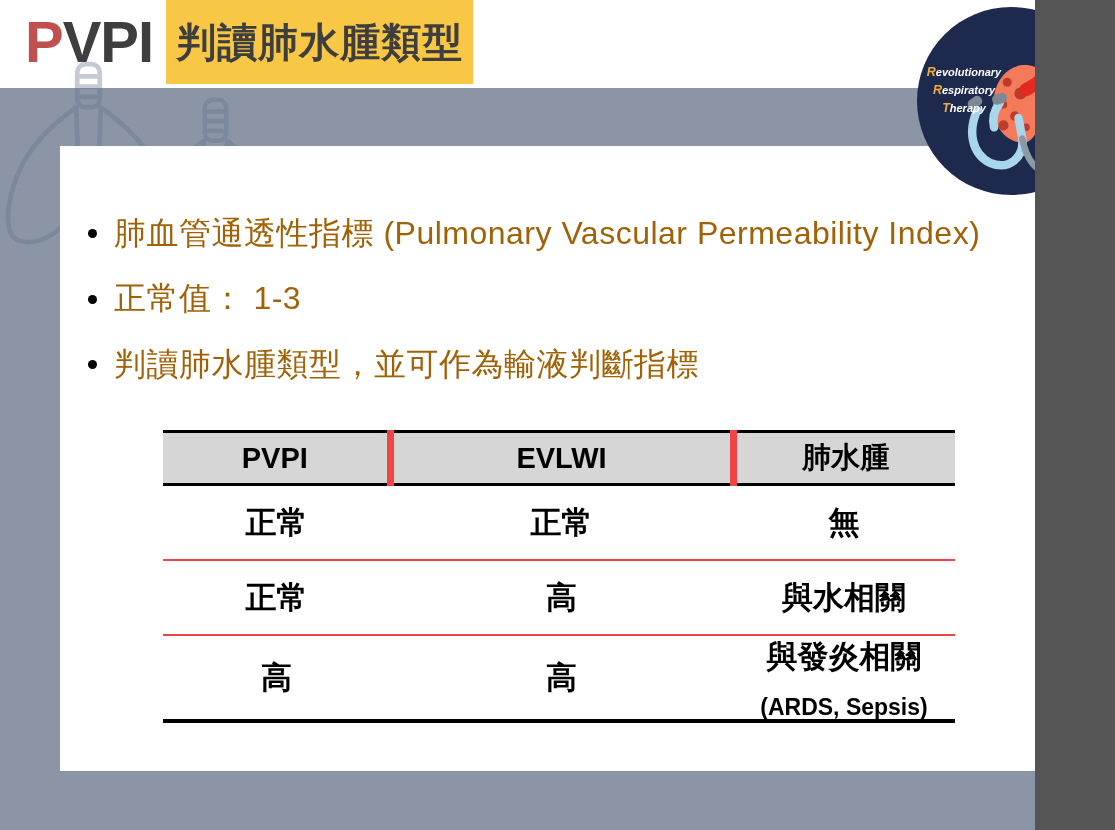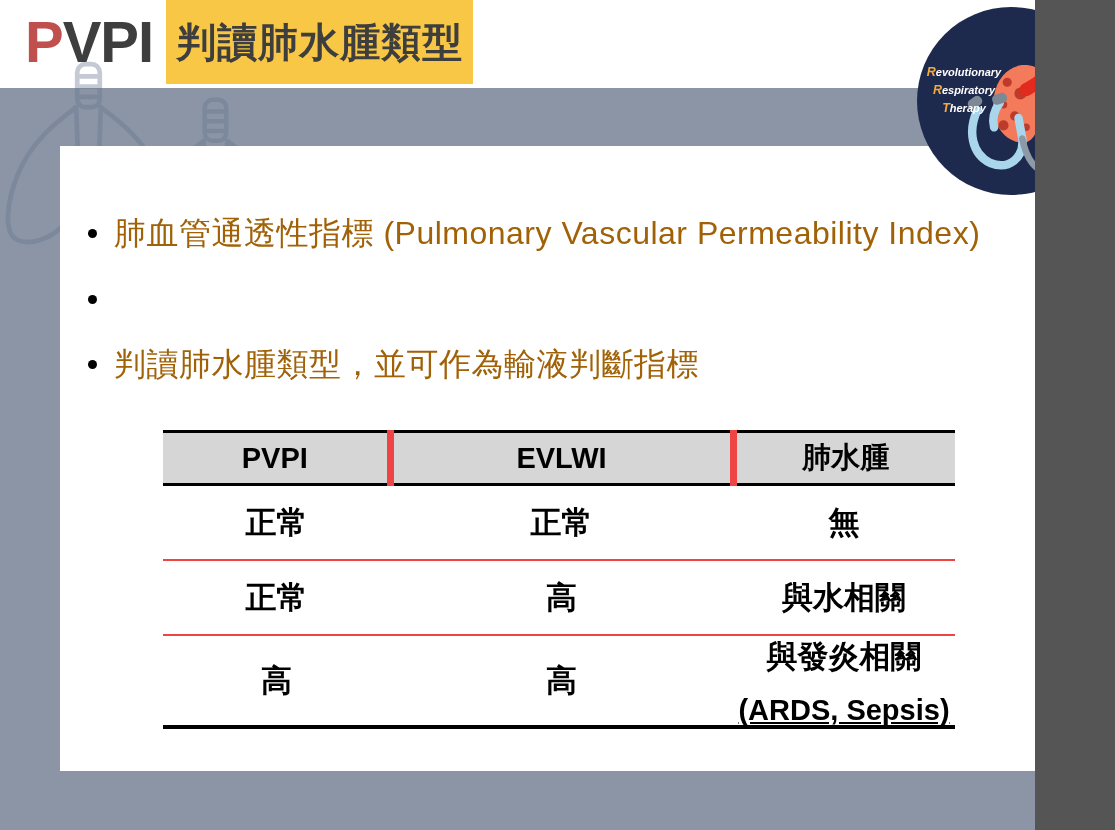--- a/index.html
+++ b/index.html
@@ -44,21 +44,21 @@
 
   
   .pvpi-table{position:absolute;left:163px;top:430px;width:792px;border-collapse:collapse;table-layout:fixed;}
   .pvpi-table col.c1{width:227px;} .pvpi-table col.c2{width:343px;} .pvpi-table col.c3{width:222px;}
   .pvpi-table th{background:#D6D6D6;border-top:3px solid #000;border-bottom:3px solid #000;
     font-size:29px;font-weight:bold;color:#000;height:50px;padding:0;text-align:center;}
   .pvpi-table th + th{border-left:7px solid #ef4444;}
   .pvpi-table td{height:73px;padding:0;text-align:center;font-size:31px;font-weight:bold;color:#000;
     border-bottom:2px solid #ef4444;}
   .pvpi-table tr.last td{border-bottom:4px solid #000;}
-  .note{display:block;font-size:29px;font-weight:bold;line-height:1.05;margin-top:17px;text-decoration:underline;}
+  .note{display:block;font-size:23px;font-weight:bold;line-height:1.05;margin-top:17px;}
 </style>
 </head>
 <body>
 
 <div class="slide">
 
   <div class="gray-band"></div>
 
   <div class="bg-lung lung-a">
     <svg viewBox="0 0 100 100">
@@ -138,20 +138,21 @@
     <span class="hl">判讀肺水腫類型</span>
   </div>
 
   <div class="bullets">
     <div class="bullet">
       <span class="dot"></span>
       <span class="bullet-text">肺血管通透性指標 (Pulmonary Vascular Permeability Index)</span>
     </div>
     <div class="bullet">
       <span class="dot"></span>
+      <span class="bullet-text">正常值： 1-3</span>
     </div>
     <div class="bullet">
       <span class="dot"></span>
       <span class="bullet-text">判讀肺水腫類型，並可作為輸液判斷指標</span>
     </div>
   </div>
 
   <table class="pvpi-table">
     <colgroup>
         <col class="c1">

